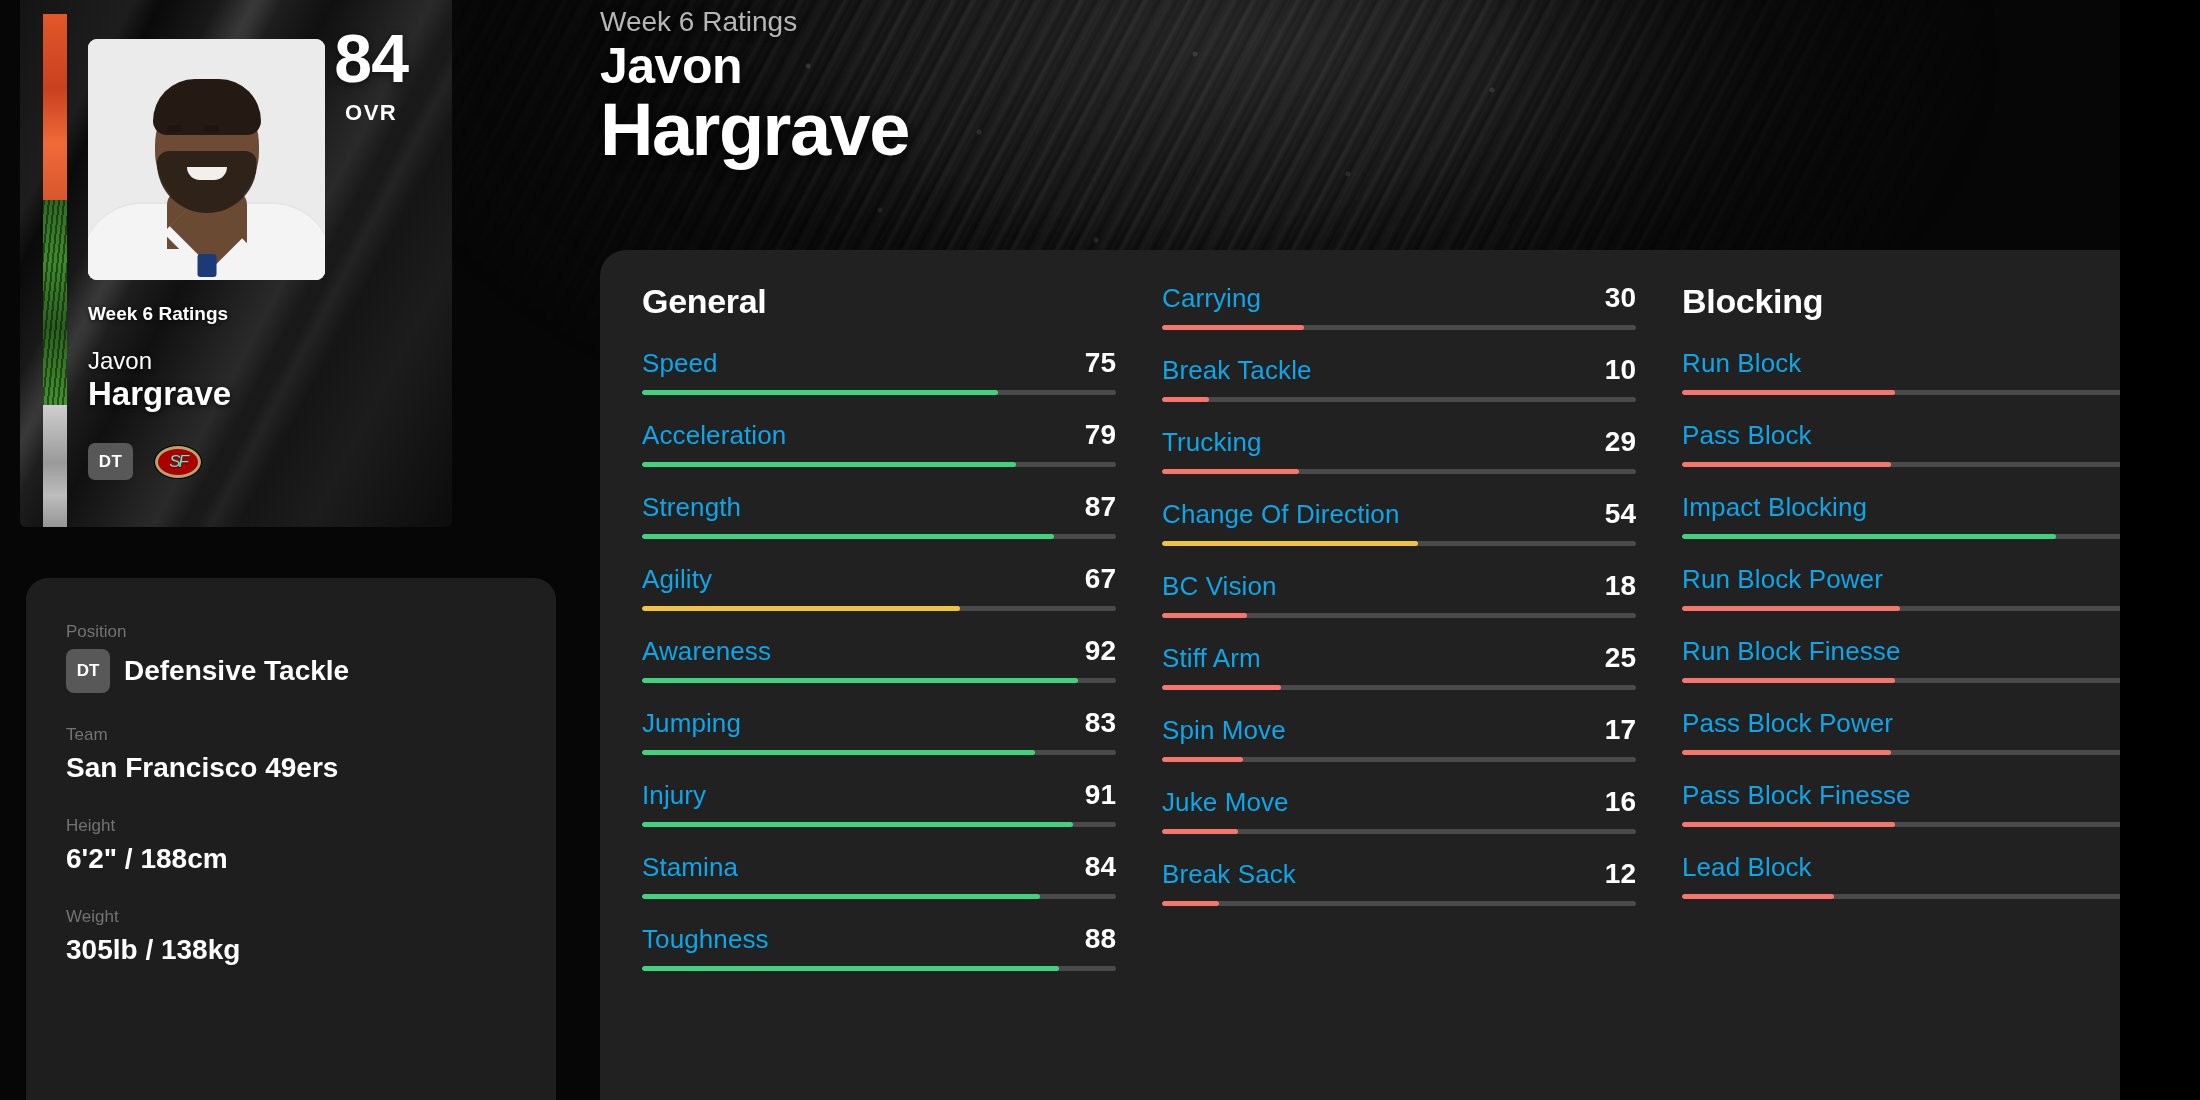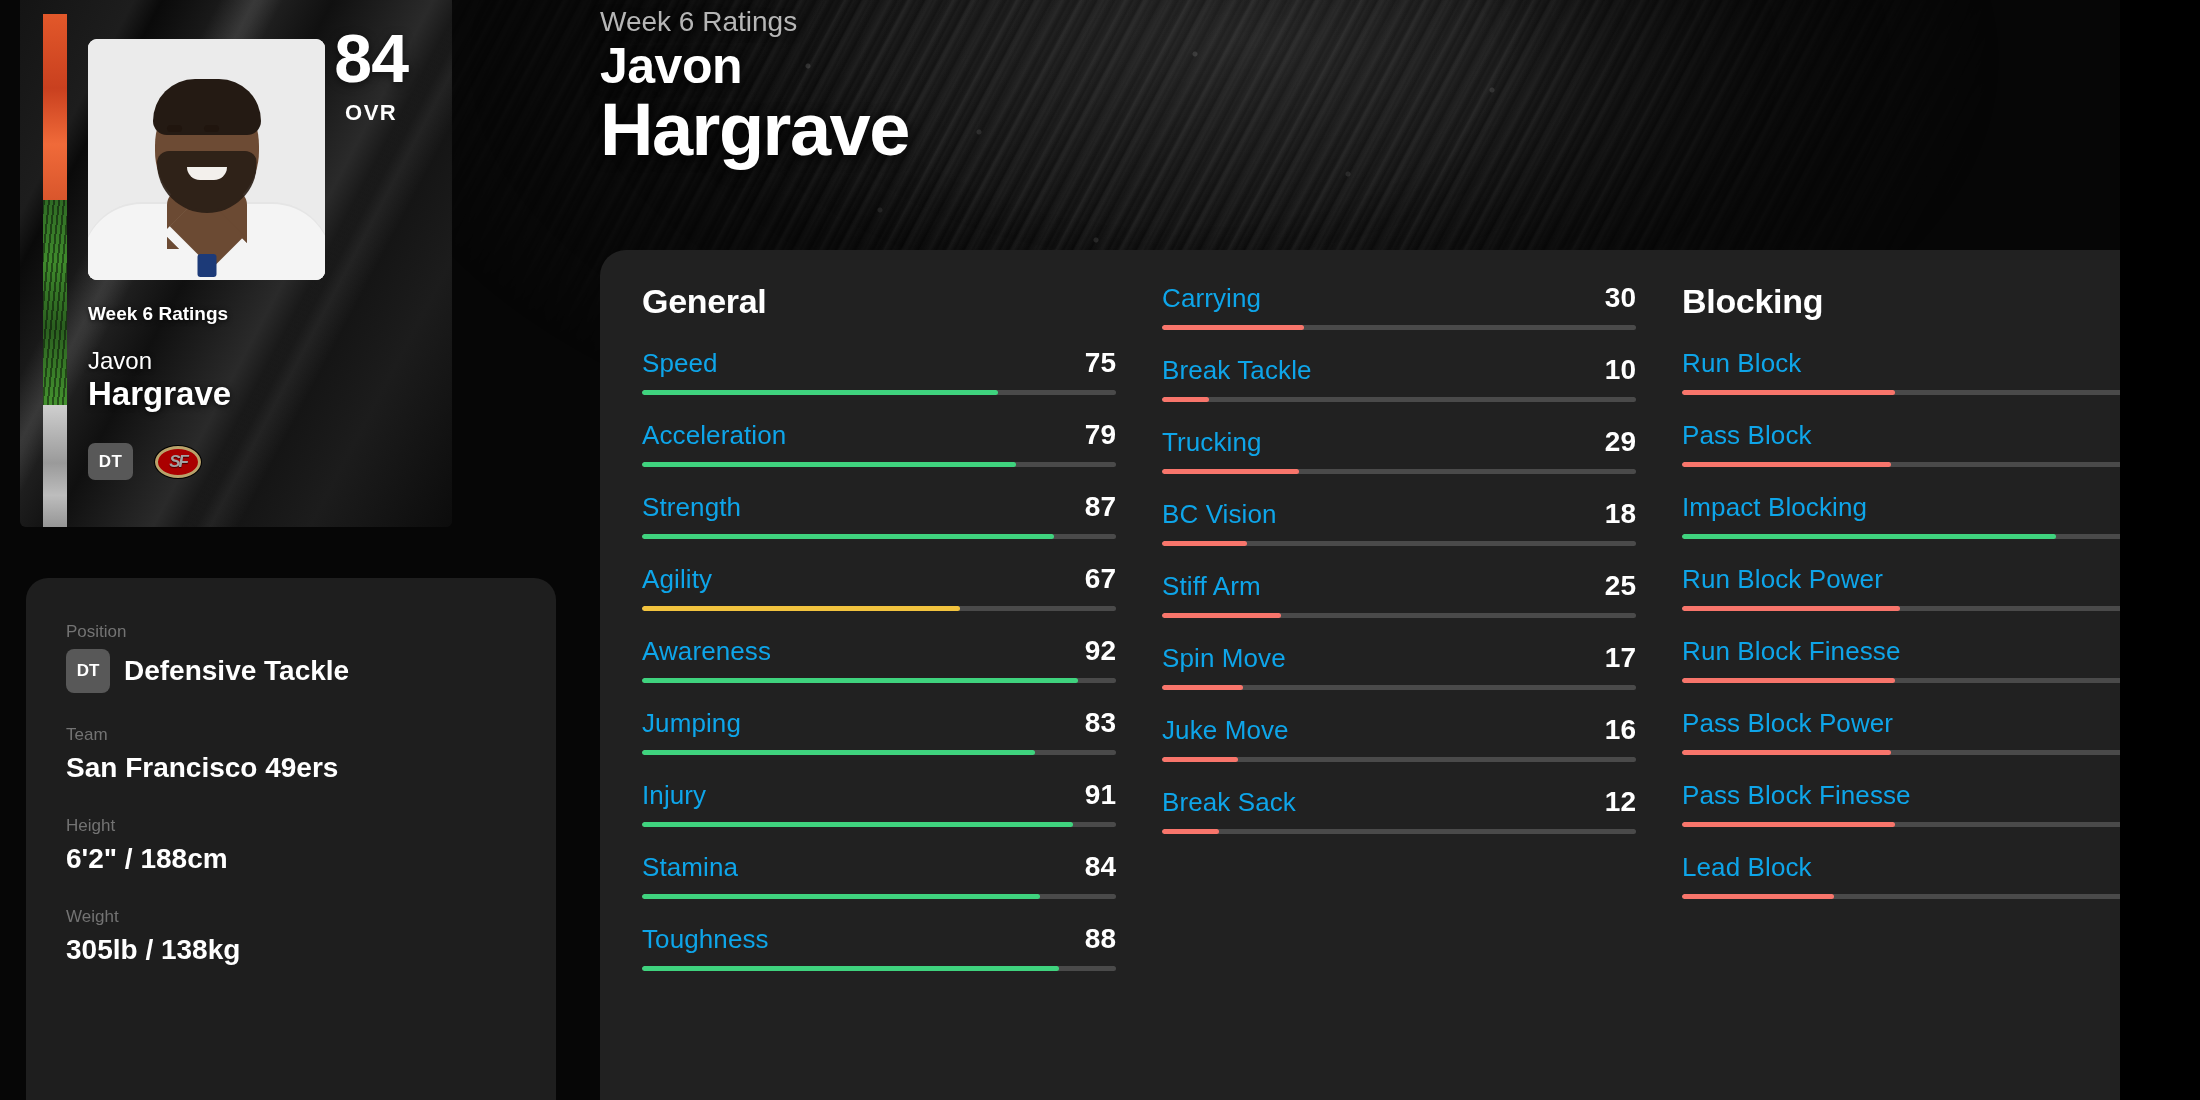--- a/index.html
+++ b/index.html
@@ -118,21 +118,21 @@
               text-shadow:0 1px 6px rgba(0,0,0,.85); }
 
   .hero-badges{ position:absolute; left:68px; top:443px; display:flex; align-items:center; gap:22px; }
   .pos-chip{ width:45px; height:37px; border-radius:7px; background:#585858;
              display:flex; align-items:center; justify-content:center;
              font-size:17px; font-weight:700; color:#fff; letter-spacing:.3px; }
   .team-logo{ width:46px; height:32px; position:relative; }
   .team-logo .oval{ position:absolute; inset:0; border-radius:50%;
             background:#aa0000; border:3px solid #b9a36b; box-shadow:0 0 0 1px #000; }
   .team-logo .sf{ position:absolute; inset:0; display:flex; align-items:center; justify-content:center;
-            font-size:17px; font-weight:700; color:#a3a3a3; font-style:italic; letter-spacing:-2px;
+            font-size:17px; font-weight:400; color:#5eead4; font-style:italic; letter-spacing:-2px;
             text-shadow:0 1px 1px rgba(0,0,0,.6); }
 
   
   .info-panel{
     position:absolute; left:26px; top:578px; width:530px; height:560px;
     background:#1e1e1e; border-radius:22px; padding:44px 40px 0 40px;
   }
   .info-row{ margin-bottom:32px; }
   .info-label{ font-size:17px; color:#737373; font-weight:400; margin-bottom:7px; }
   .info-value{ font-size:28px; color:#fff; font-weight:600; display:flex; align-items:center; gap:14px; }
@@ -355,20 +355,29 @@
           <div class="stat-head">
             <span class="stat-name">Trucking</span>
             <span class="stat-val">29</span>
           </div>
           <div class="stat-track">
             <div class="stat-fill" style="width: 29%; background: rgb(248, 117, 107);"></div>
           </div>
         </div>
         <div class="stat">
           <div class="stat-head">
+            <span class="stat-name">Change Of Direction</span>
+            <span class="stat-val">54</span>
+          </div>
+          <div class="stat-track">
+            <div class="stat-fill" style="width: 54%; background: rgb(242, 195, 62);"></div>
+          </div>
+        </div>
+        <div class="stat">
+          <div class="stat-head">
             <span class="stat-name">BC Vision</span>
             <span class="stat-val">18</span>
           </div>
           <div class="stat-track">
             <div class="stat-fill" style="width: 18%; background: rgb(248, 117, 107);"></div>
           </div>
         </div>
         <div class="stat">
           <div class="stat-head">
             <span class="stat-name">Stiff Arm</span>

